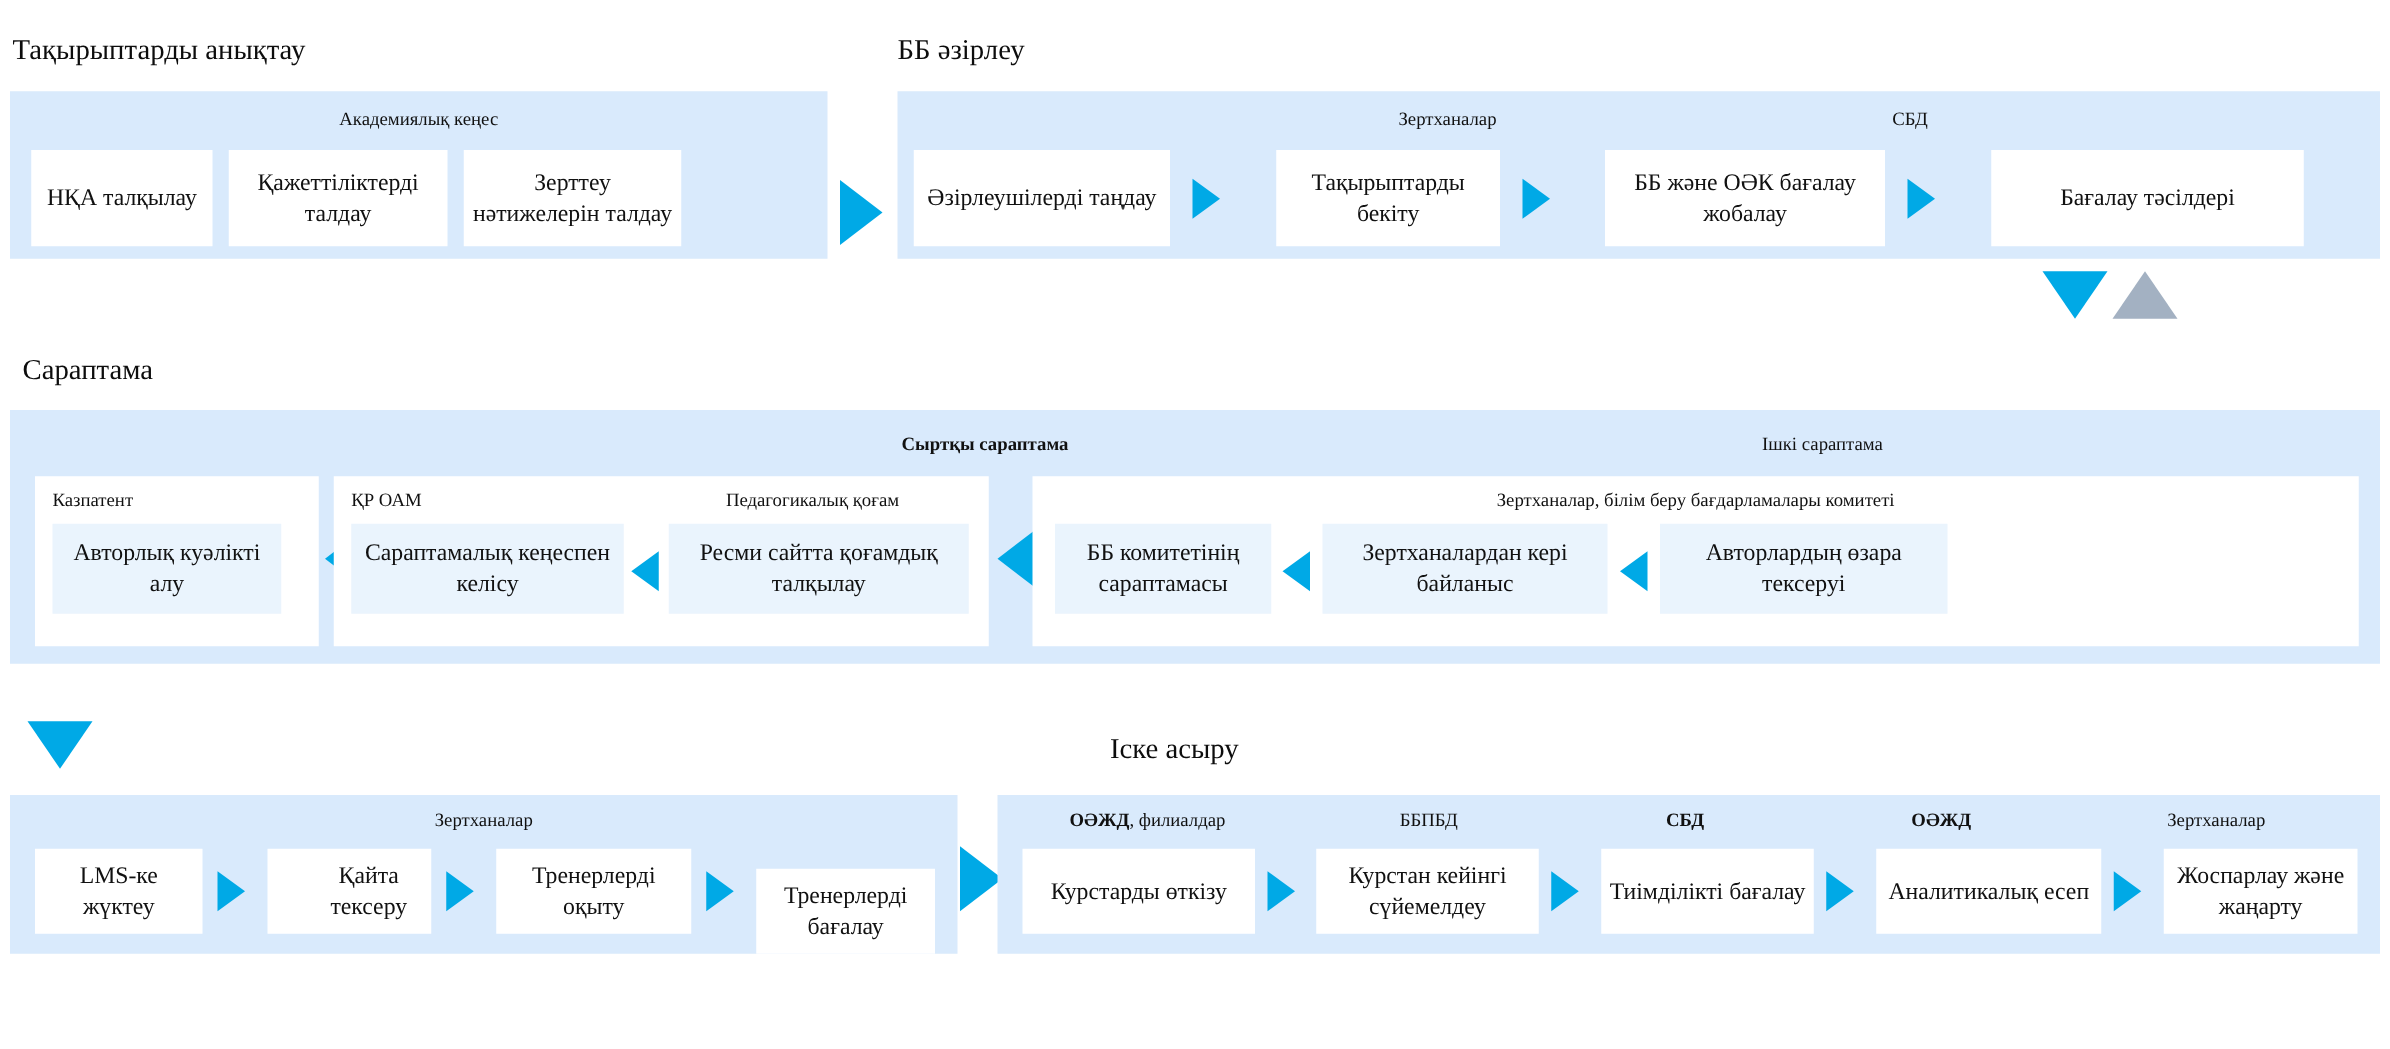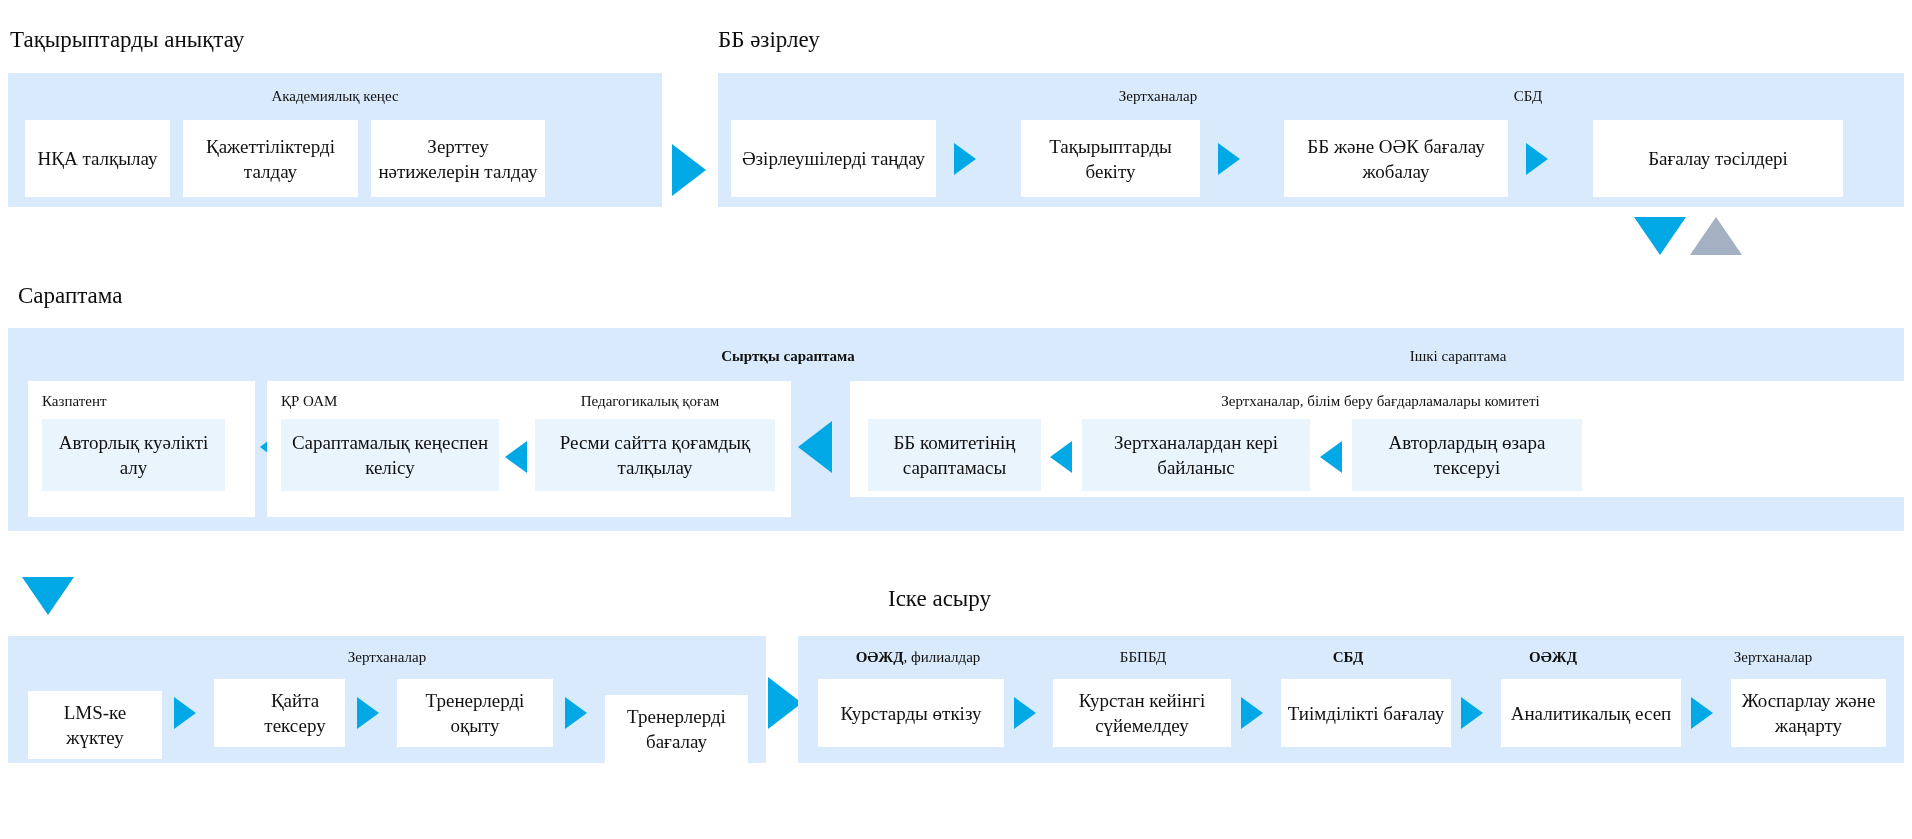--- a/index.html
+++ b/index.html
@@ -161,21 +161,21 @@
       <div class="node pale" style="left:14px;top:38px;width:218px;height:72px;">Сараптамалық кеңеспен келісу</div>
 
       <div class="arrow left" style="left:238px;top:60px;"></div>
 
       <div class="role" style="left:258px;top:9px;width:250px;">Педагогикалық қоғам</div>
       <div class="node pale" style="left:268px;top:38px;width:240px;height:72px;">Ресми сайтта қоғамдық талқылау</div>
     </div>
 
     <div class="arrow left big" style="left:790px;top:93px;"></div>
 
-    <div class="card" style="left:842px;top:53px;width:1061px;height:116px;">
+    <div class="card" style="left:818px;top:53px;width:1061px;height:136px;">
 
       <div class="role" style="left:0;top:9px;width:1061px;">Зертханалар, білім беру бағдарламалары комитеті</div>
 
       <div class="node pale" style="left:18px;top:38px;width:173px;height:72px;">ББ комитетінің сараптамасы</div>
 
       <div class="arrow left" style="left:200px;top:60px;"></div>
 
       <div class="node pale" style="left:232px;top:38px;width:228px;height:72px;">Зертханалардан кері байланыс</div>
 
       <div class="arrow left" style="left:470px;top:60px;"></div>
@@ -184,21 +184,21 @@
     </div>
   </div>
 
   <div class="abs arrow down" style="left:22px;top:577px;"></div>
 
 
   <div class="abs band" style="left:8px;top:636px;width:758px;height:127px;">
 
     <div class="role" style="left:0;top:10px;width:758px;">Зертханалар</div>
 
-    <div class="node" style="left:20px;top:43px;width:134px;height:68px;margin-top:12px;">LMS-ке жүктеу</div>
+    <div class="node" style="left:20px;top:43px;width:134px;height:68px;">LMS-ке жүктеу</div>
 
     <div class="arrow right" style="left:166px;top:61px;"></div>
 
     <div class="node" style="left:206px;top:43px;width:131px;height:68px;padding-left:37px;">Қайта тексеру</div>
 
     <div class="arrow right" style="left:349px;top:61px;"></div>
 
     <div class="node" style="left:389px;top:43px;width:156px;height:68px;">Тренерлерді оқыту</div>
 
     <div class="arrow right" style="left:557px;top:61px;"></div>

